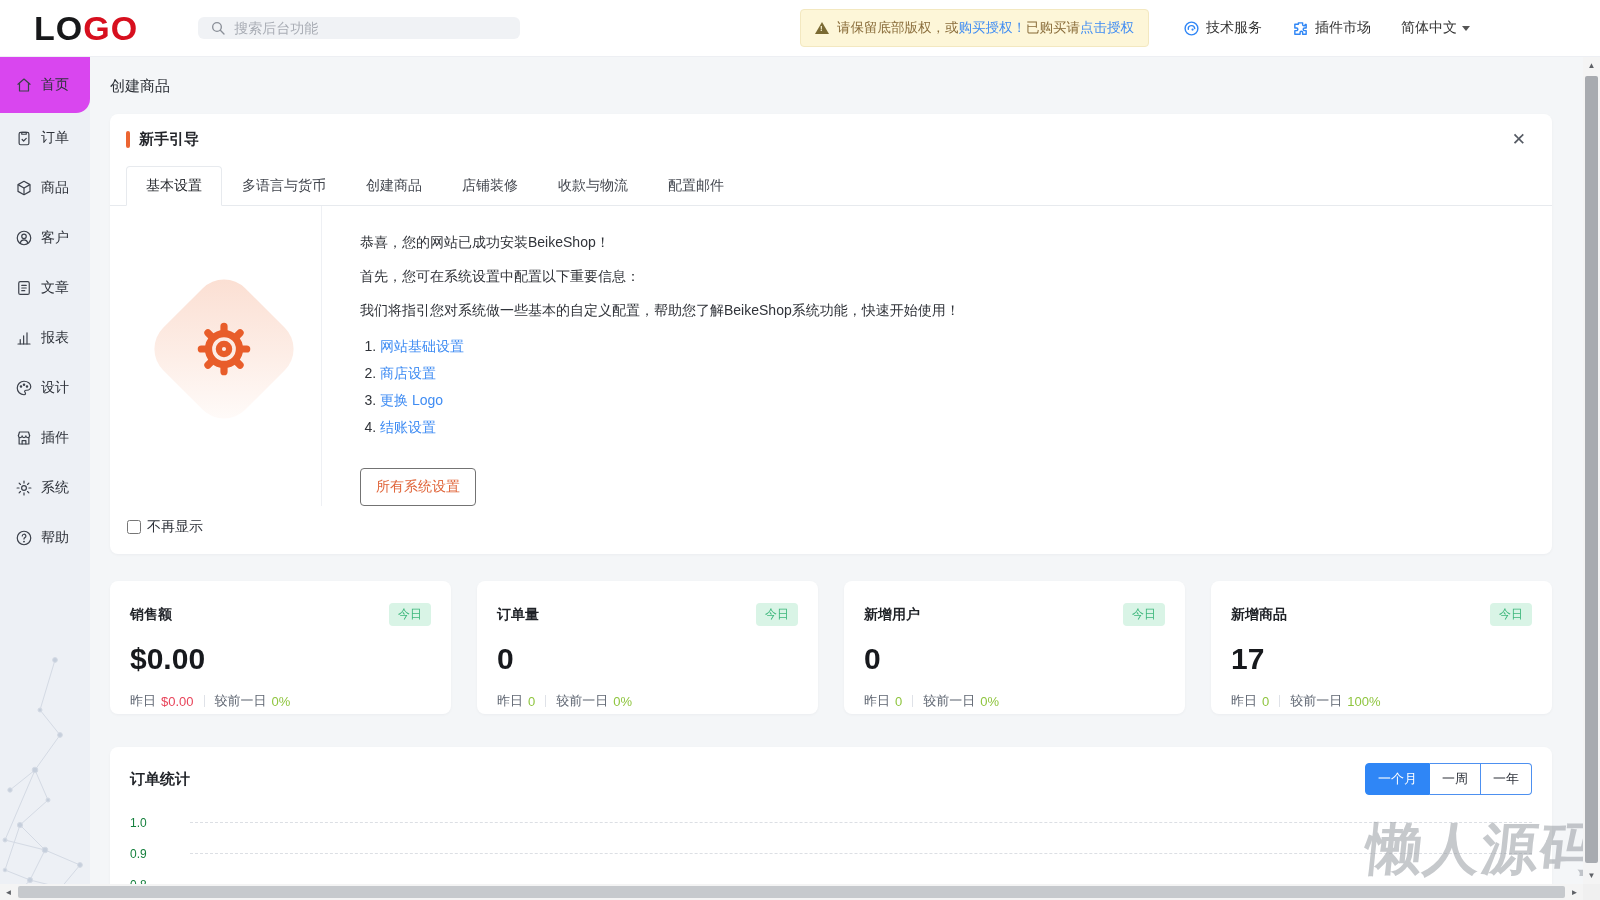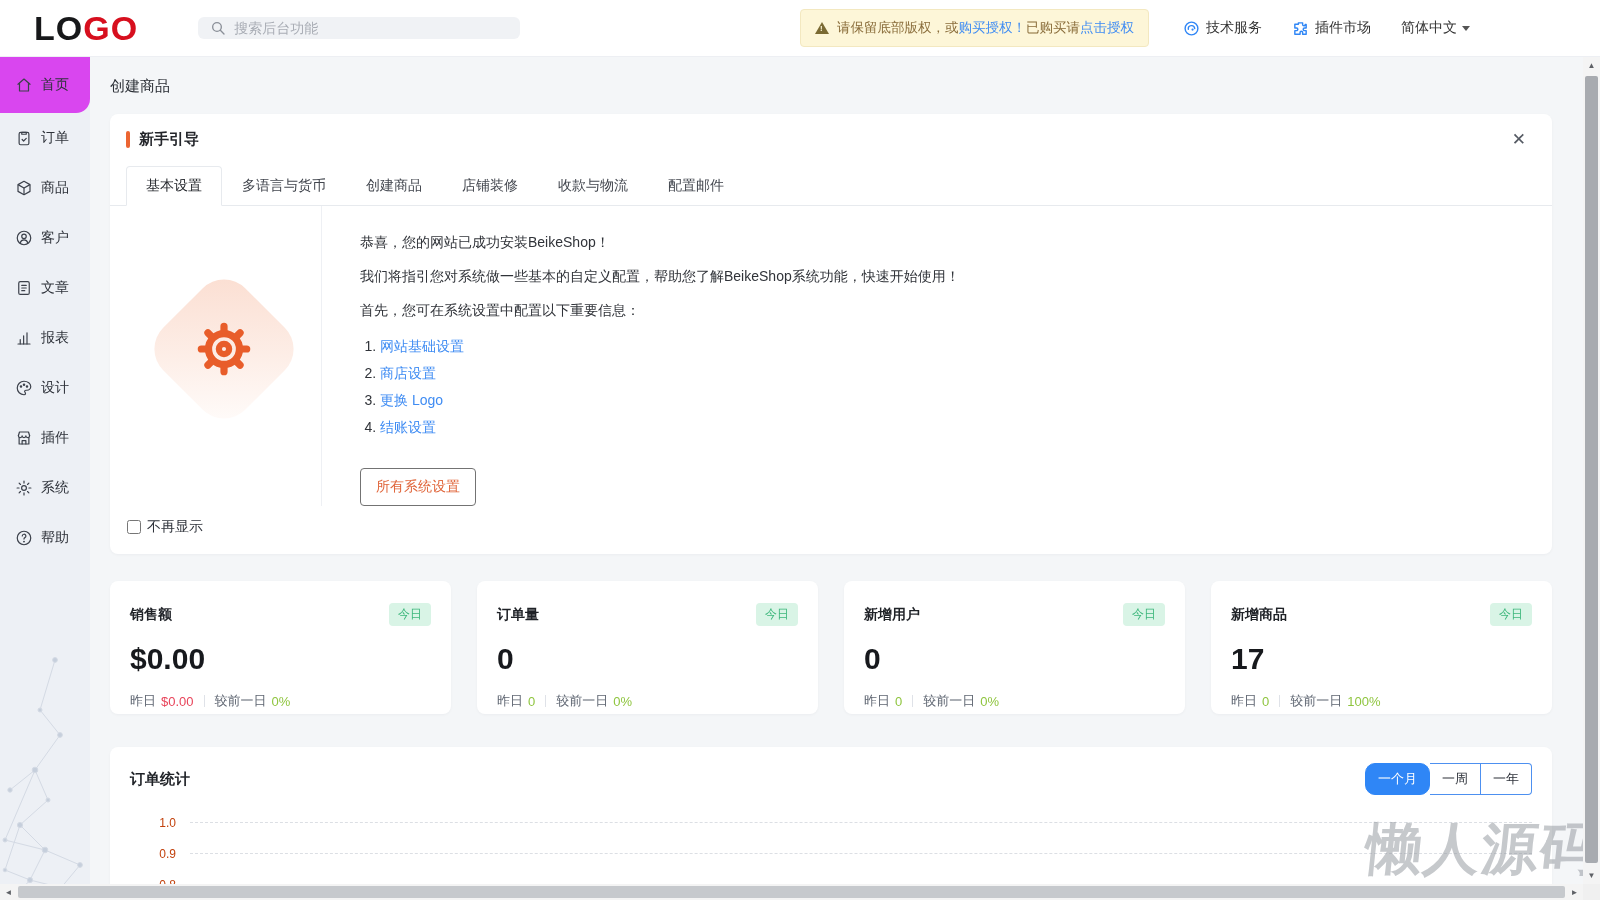--- a/index.html
+++ b/index.html
@@ -117,24 +117,24 @@
   .chart-head { display:flex; align-items:center; justify-content:space-between; }
   .chart-title { font-size:15px; font-weight:bold; color:#1f2227; }
   .btn-group { display:flex; }
   .range-btn {
     font-size:13px; padding:6px 12px; background:#fff; color:#2e323a;
     border:1px solid #4d90f0; cursor:pointer; font-family:inherit;
   }
   .range-btn + .range-btn { border-left:none; }
   .range-btn:first-child { border-radius:4px 0 0 4px; }
   .range-btn:last-child { border-radius:0 4px 4px 0; }
-  .range-btn.active { background:#2f86f6; border-color:#2f86f6; color:#fff;border-radius:10px; }
+  .range-btn.active { background:#2f86f6; border-color:#2f86f6; color:#fff; }
   .grid-area { margin-top:12px; }
   .grid-row { display:flex; align-items:center; height:31px; }
-  .grid-label { width:46px; text-align:right; font-size:12px; color:#c2410c; margin-right:14px; }
+  .grid-label { width:46px; font-size:12px; color:#15803d; margin-right:14px; }
   .grid-line { flex:1; border-top:1px dashed #dcdfe4; height:0; }
 
   
   .watermark {
     position:absolute; left:1366px; top:812px; z-index:40; pointer-events:none;
     font-size:56px; font-weight:800; color:#8f949b; opacity:.5;
     transform:skewX(-6deg); white-space:nowrap; letter-spacing:2px;
   }
 
   
@@ -349,22 +349,22 @@
           <div class="diamond">
             <svg width="66" height="66" viewBox="0 0 64 64" fill="none" stroke="#e85d2a" stroke-width="7" stroke-linecap="round">
               <circle cx="32" cy="32" r="15"></circle>
               <circle cx="32" cy="32" r="5" stroke-width="6"></circle>
               <path d="M32 10v4M32 50v4M10 32h4M50 32h4M16.4 16.4l2.9 2.9M44.7 44.7l2.9 2.9M47.6 16.4l-2.9 2.9M19.3 44.7l-2.9 2.9"></path>
             </svg>
           </div>
         </div>
         <div class="tab-text">
           <p>恭喜，您的网站已成功安装BeikeShop！</p>
+          <p>首先，您可在系统设置中配置以下重要信息：</p>
           <p>我们将指引您对系统做一些基本的自定义配置，帮助您了解BeikeShop系统功能，快速开始使用！</p>
-          <p>首先，您可在系统设置中配置以下重要信息：</p>
           <ol>
             <li><a>网站基础设置</a></li>
             <li><a>商店设置</a></li>
             <li><a>更换 Logo</a></li>
             <li><a>结账设置</a></li>
           </ol>
           <button class="settings-btn">所有系统设置</button>
         </div>
       </div>
       <div class="dismiss-row">

